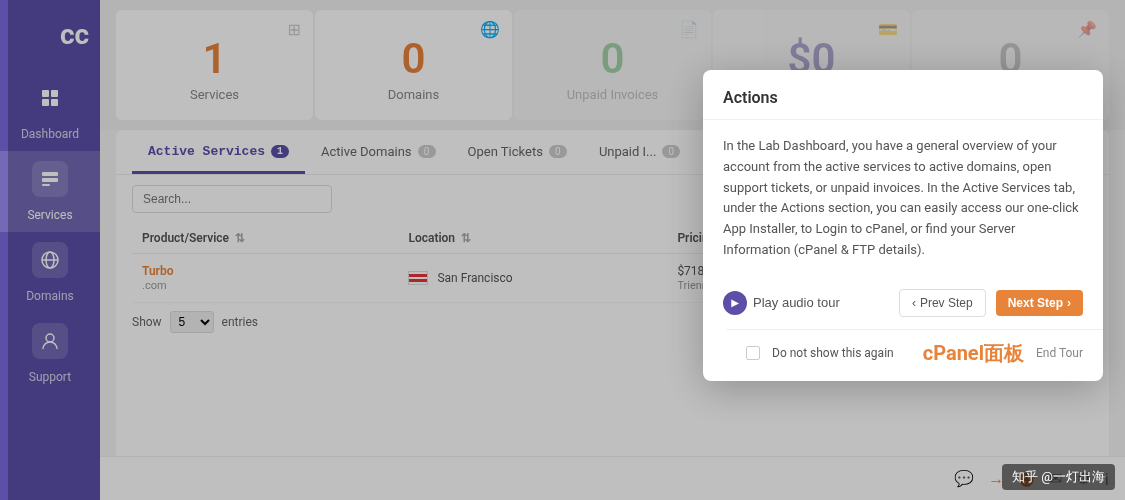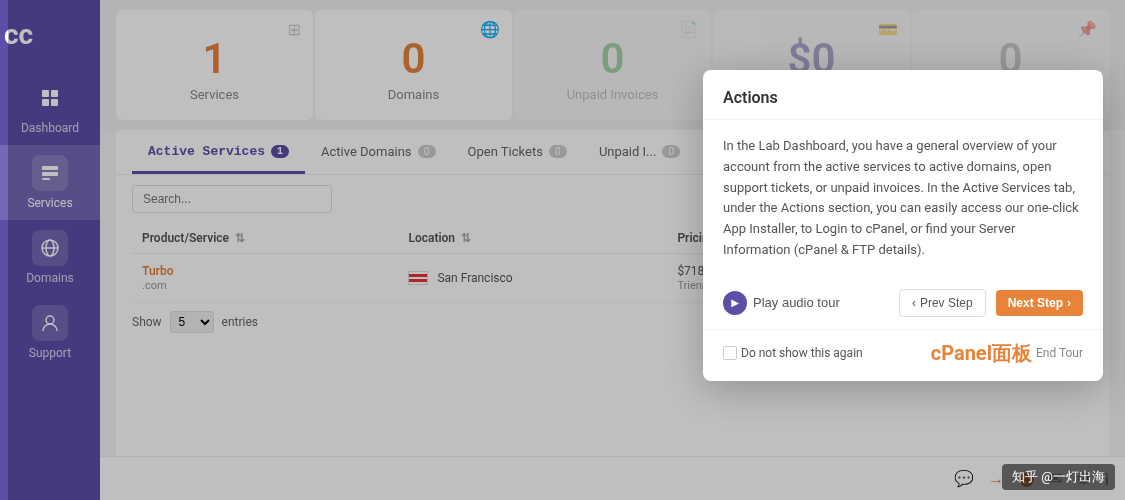--- a/index.html
+++ b/index.html
@@ -11,21 +11,21 @@
       display: flex;
       background: #f0f0f0;
     }
 
     
     .sidebar {
       width: 100px;
       background: #5b4fa8;
       display: flex;
       flex-direction: column;
-      align-items: flex-start;
+      align-items: flex-end;
       padding: 12px 0;
       flex-shrink: 0;
       height: 500px;
     }
     .sidebar-logo {
       width: 44px;
       height: 44px;
       margin-bottom: 14px;
       display: flex;
       align-items: center;
@@ -34,21 +34,21 @@
     .sidebar-logo svg { width: 40px; height: 40px; }
     .sidebar-item {
       display: flex;
       flex-direction: column;
       align-items: center;
       width: 100%;
       padding: 10px 0;
       cursor: pointer;
       color: rgba(255,255,255,0.75);
       font-size: 12px;
-      gap: 5px;
+      gap: 11px;
     }
     .sidebar-item.active { background: rgba(255,255,255,0.15); color: #fff; }
     .sidebar-item .icon-box {
       width: 36px;
       height: 36px;
       background: rgba(255,255,255,0.15);
       border-radius: 8px;
       display: flex;
       align-items: center;
       justify-content: center;
@@ -295,22 +295,23 @@
       font-weight: 600;
       padding: 6px 12px;
       cursor: pointer;
     }
     .modal-footer {
       display: flex;
       align-items: center;
       padding: 10px 20px 14px;
       font-size: 12px;
       color: #555;
-      gap: 4px;
+      gap: 12px;
       border-top: 1px solid #f0f0f0;
+      margin-left: 23px;
     }
     .checkbox-box {
       width: 14px; height: 14px;
       border: 1px solid #ccc;
       border-radius: 2px;
       flex-shrink: 0;
     }
     .cpanel-text {
       color: #e8833a;
       font-size: 20px;

